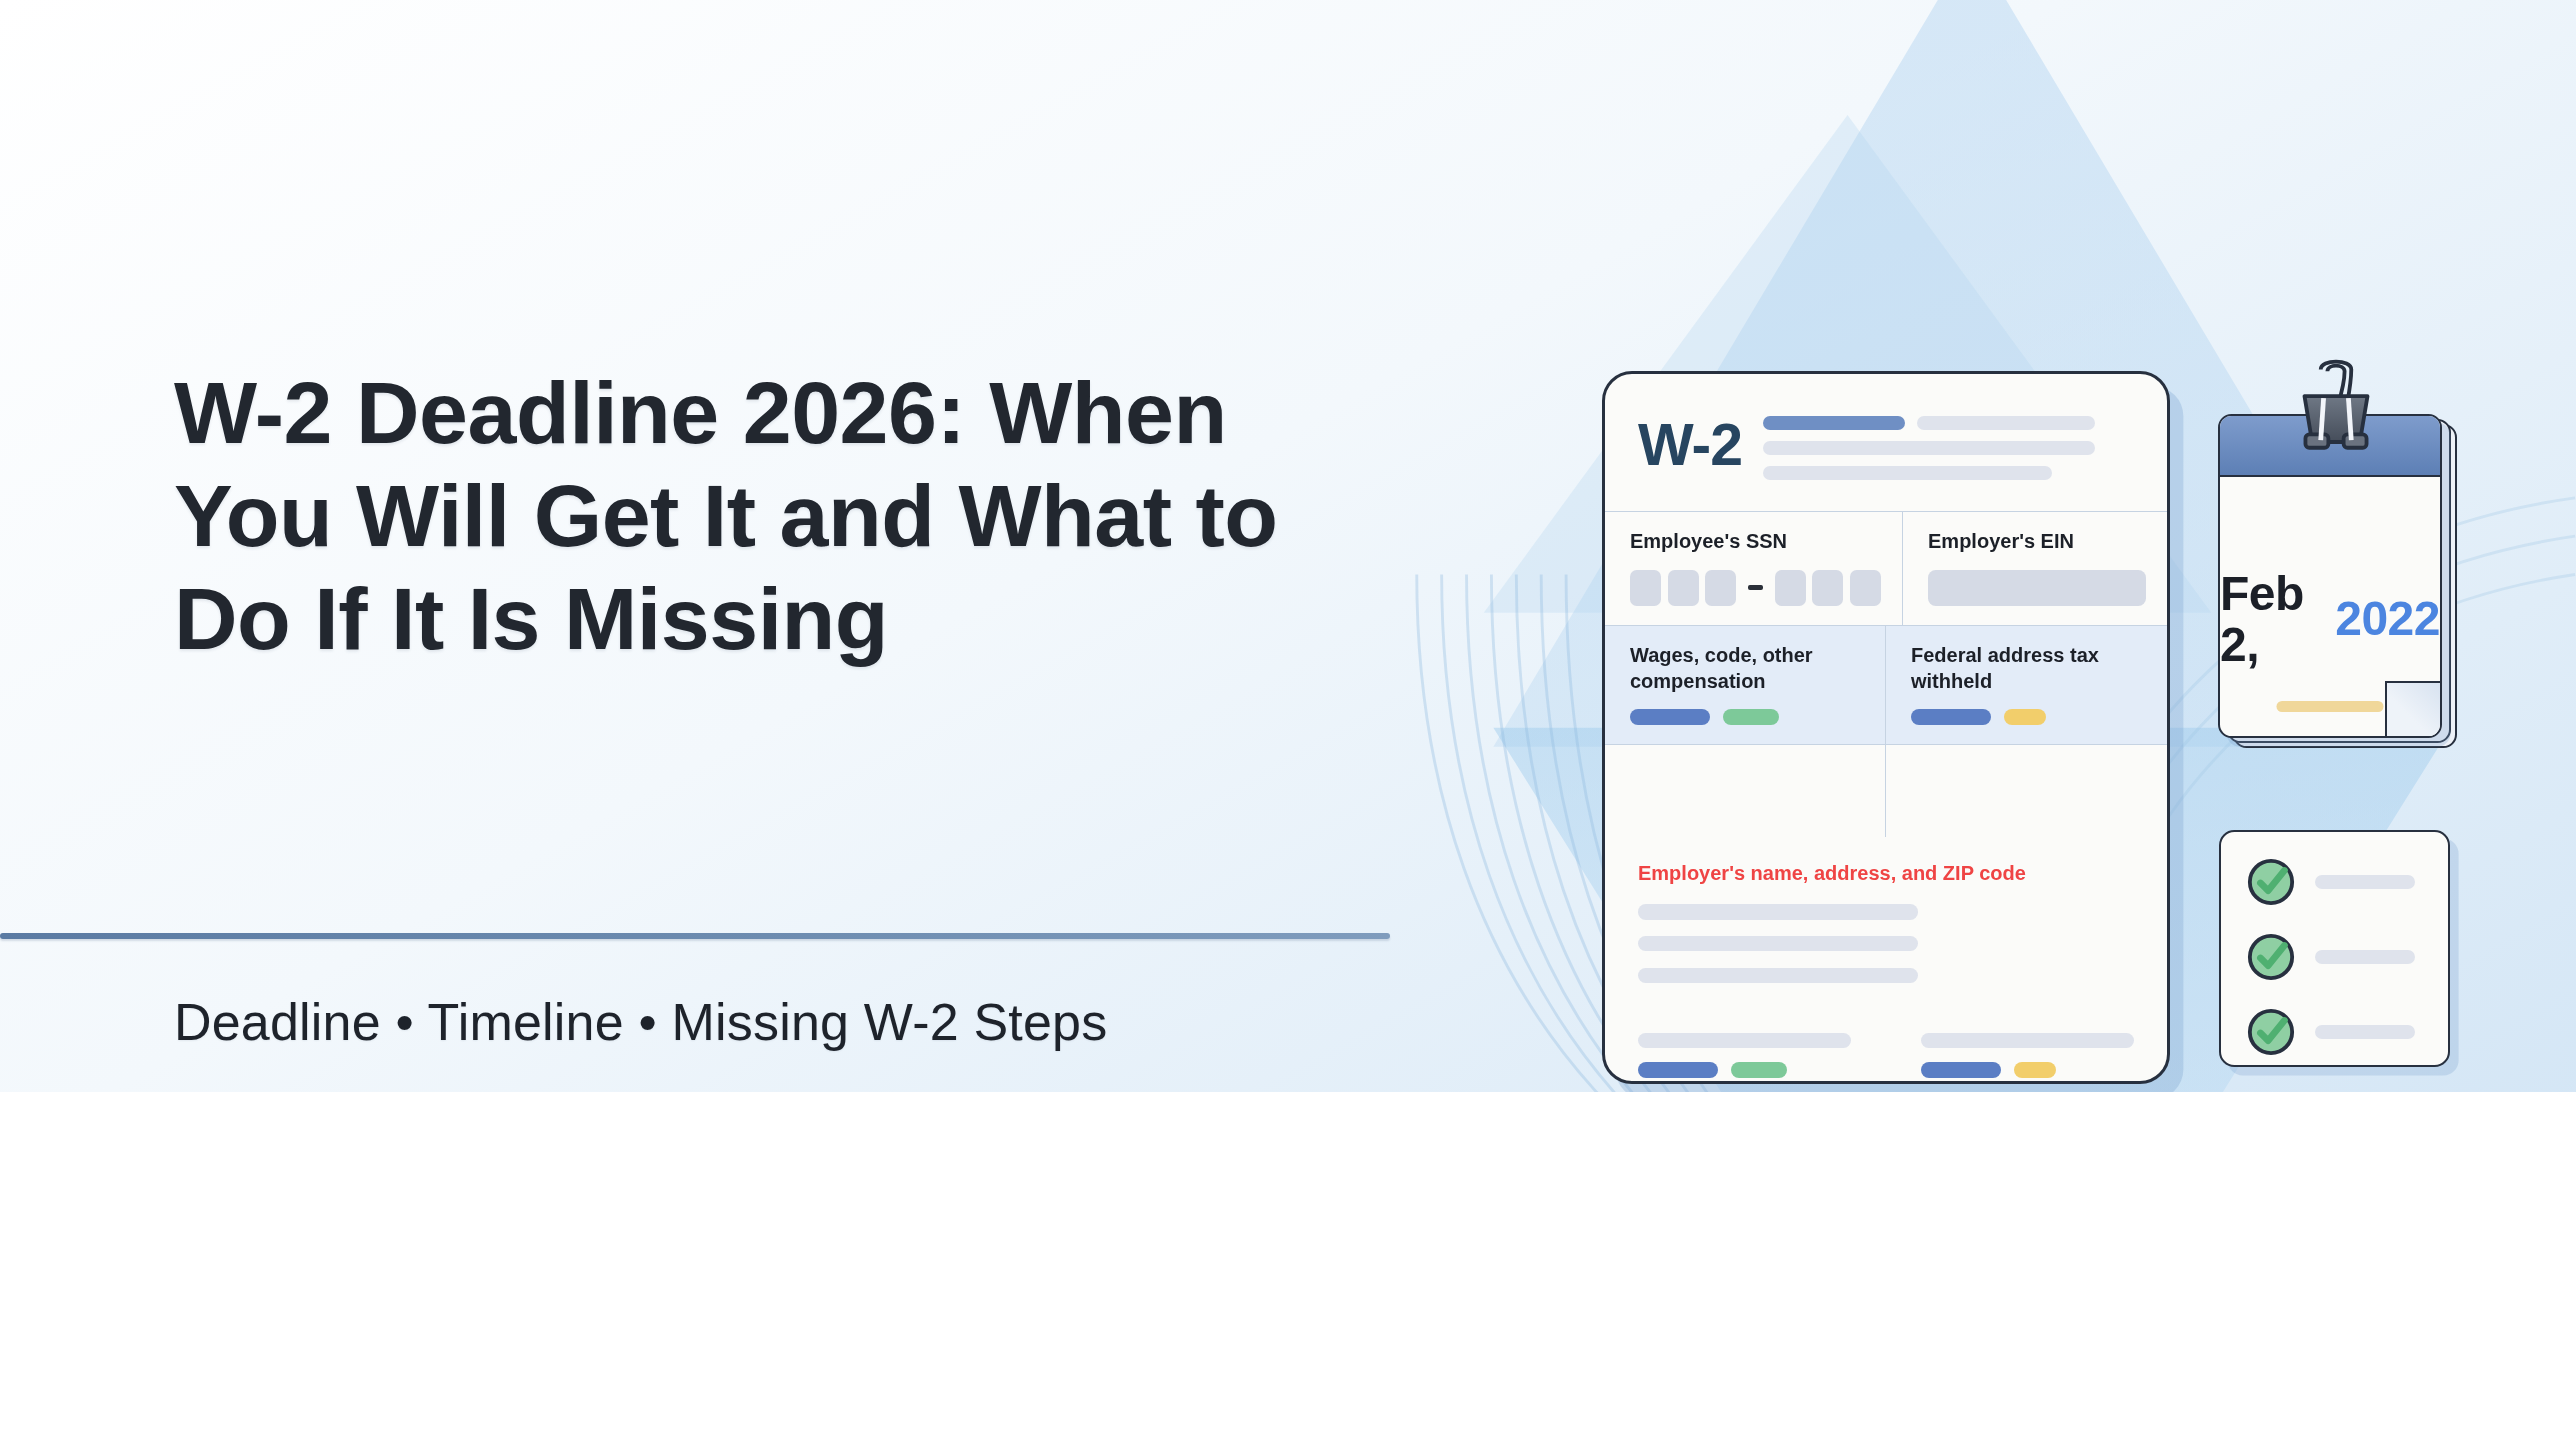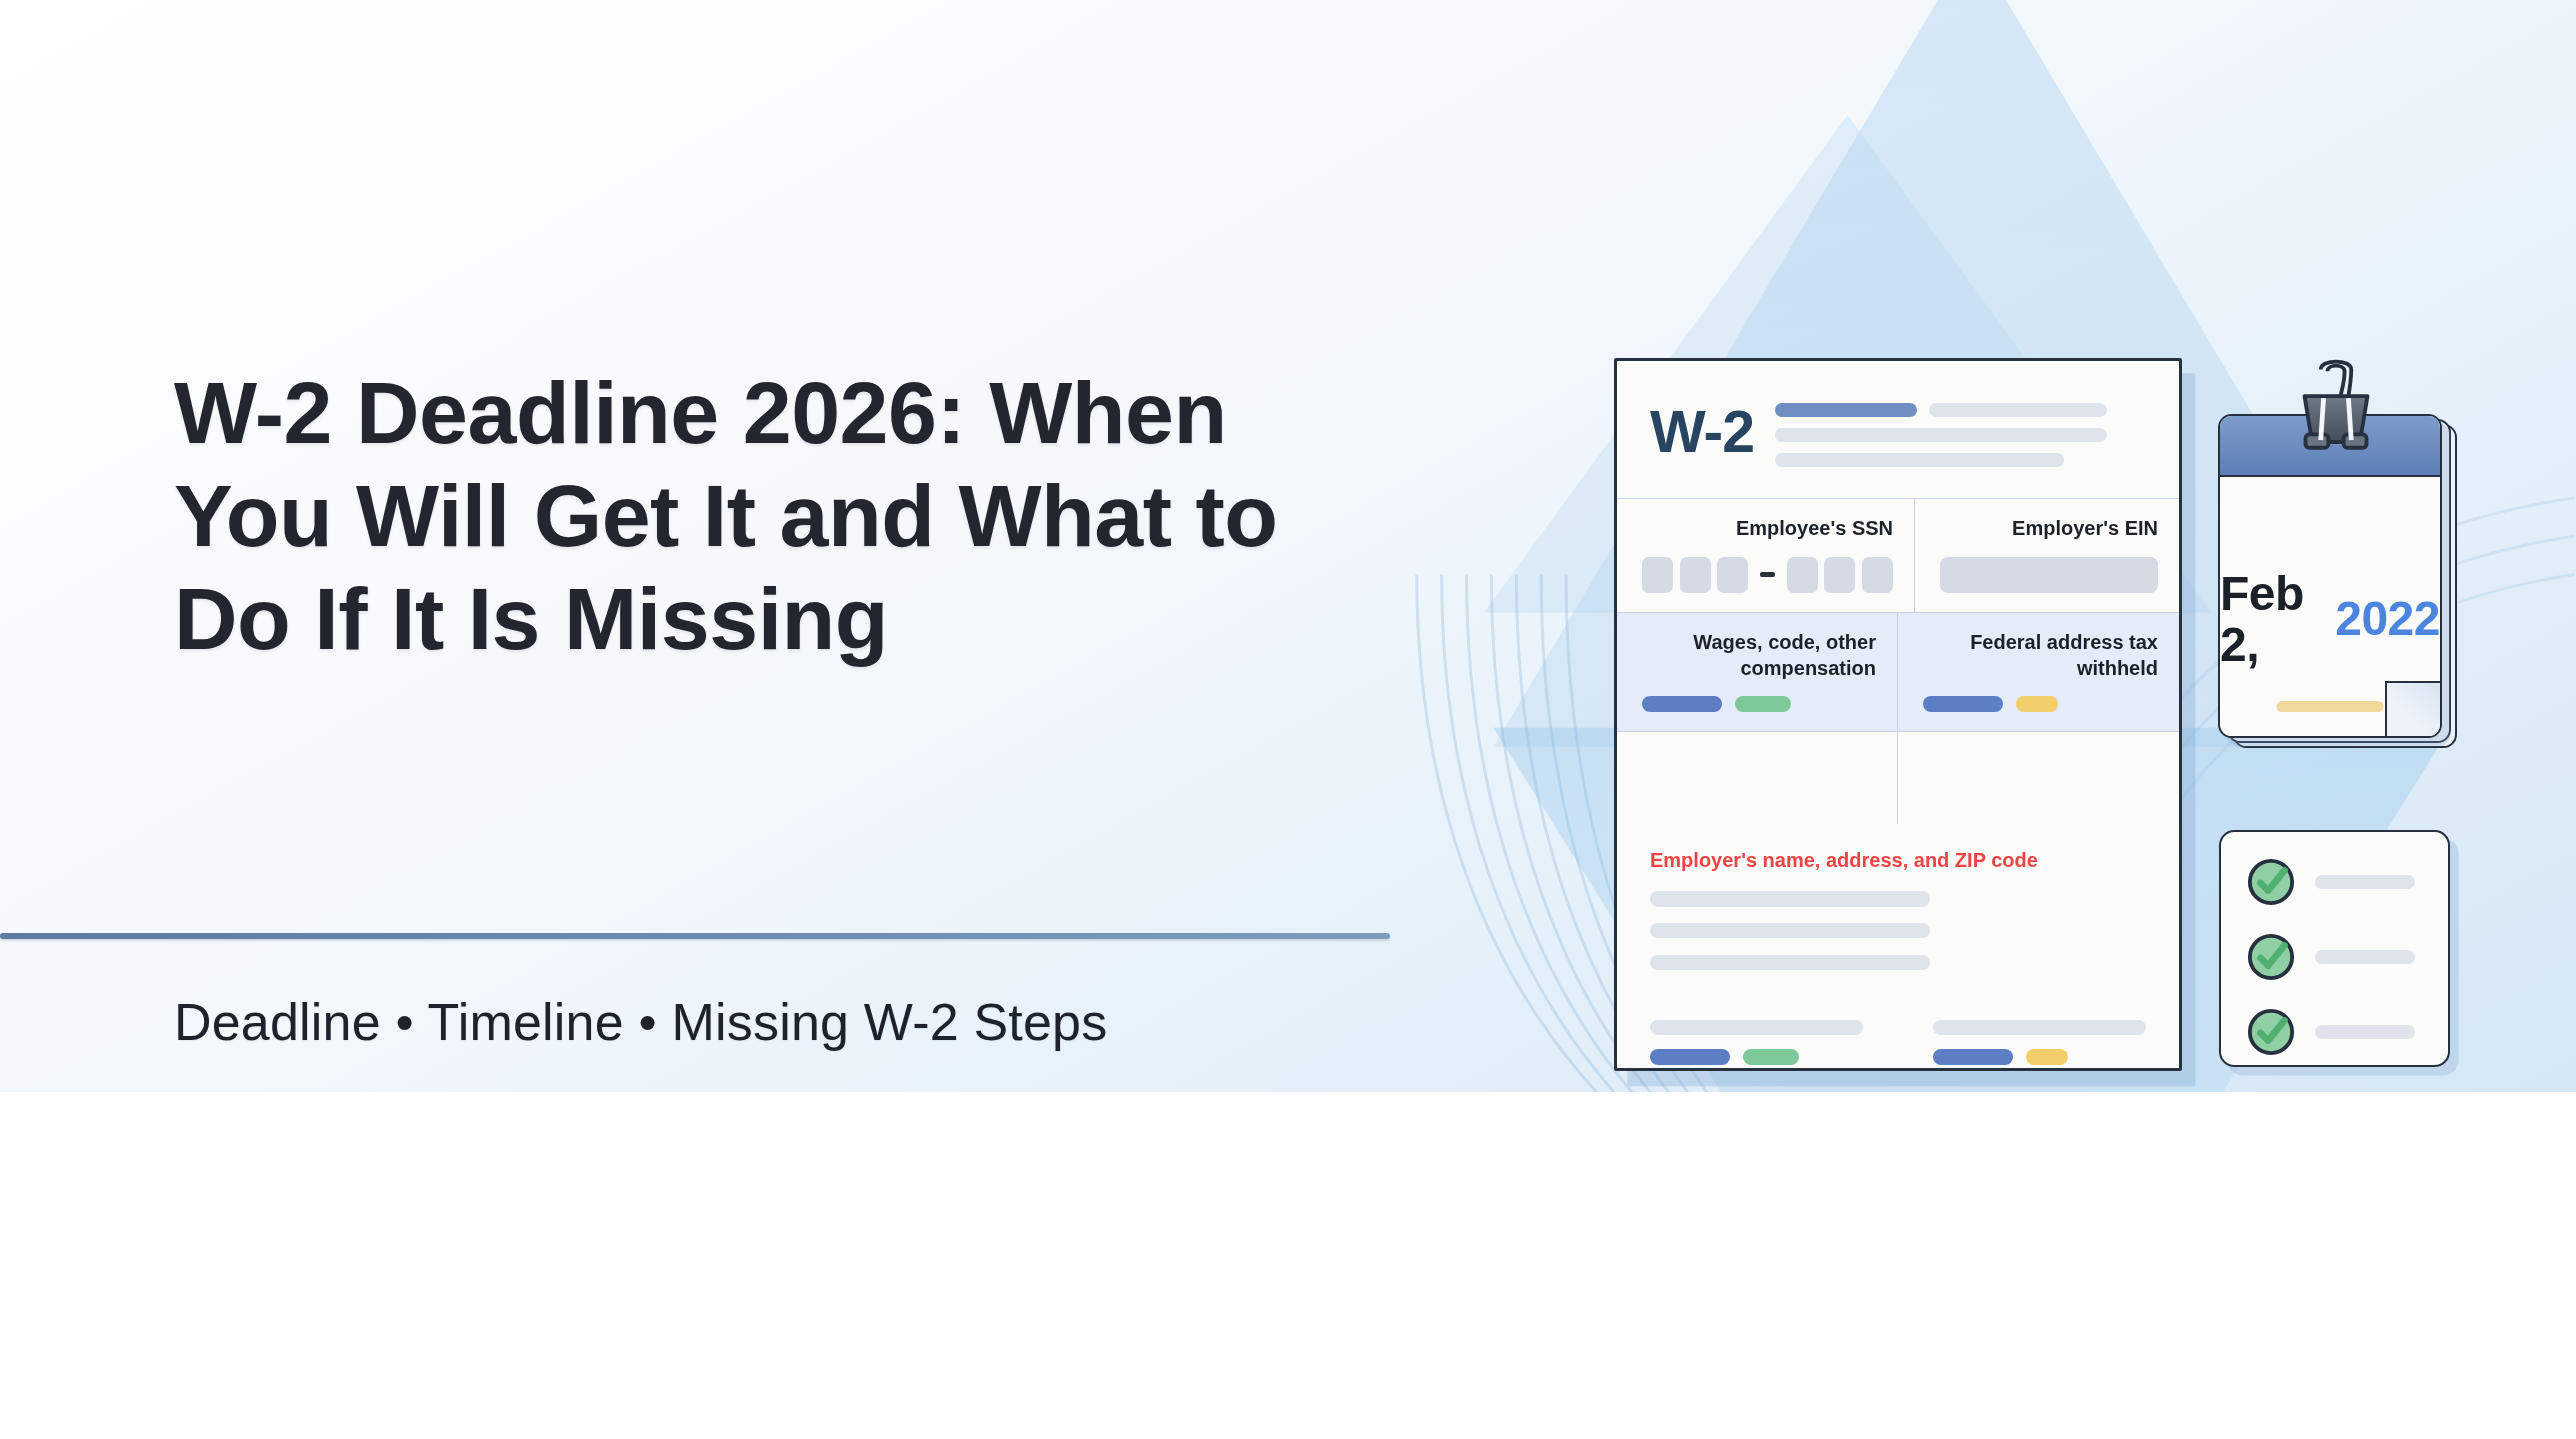--- a/index.html
+++ b/index.html
@@ -92,50 +92,49 @@
     height: 92px;
     display: flex;
     align-items: center;
     justify-content: center;
   }
 
   
   .w2-card {
     position: absolute;
     left: 1602px;
-    top: 358px;
+    top: 371px;
     width: 562px;
     height: 707px;
     background: #fbfbf9;
     border: 3.8px solid #27303f;
-    border-radius: 2px;
+    border-radius: 30px;
     box-shadow: 13.4px 15.3px 0 0 rgba(120,160,205,0.30);
     overflow: hidden;
-    margin-left: 12px;
   }
   .w2-head {
     display: flex;
     align-items: center;
     gap: 21px;
     padding: 38px 33px 0 33px;
   }
   .w2-logo {
     font-size: 59px;
     font-weight: 700;
     color: #274560;
     letter-spacing: -1px;
     line-height: 1;
     white-space: nowrap;
   }
   .head-lines { flex: 1; display: flex; flex-direction: column; gap: 10.5px; padding-top: 3.8px;}
   .hl-row { display: flex; gap: 12.4px; }
   .bar { height: 14.4px; border-radius: 7.7px; background: #dfe3ec; }
   .bar.blue { background: #6f8fc4; }
 
-  .w2-grid { margin-top: 31px; border-top: 1.9px solid #c6d3e2; text-align: right; }
+  .w2-grid { margin-top: 31px; border-top: 1.9px solid #c6d3e2; }
   .w2-row { display: flex; border-bottom: 1.9px solid #c6d3e2; }
   .w2-row:last-child { border-bottom: 0; }
   .w2-cell {
     flex: 1 1 50%;
     padding: 16.3px 21px 19px 25px;
     box-sizing: border-box;
   }
   .w2-cell.left { border-right: 1.9px solid #c6d3e2; }
   .w2-cell .lab {
     font-size: 20px;

